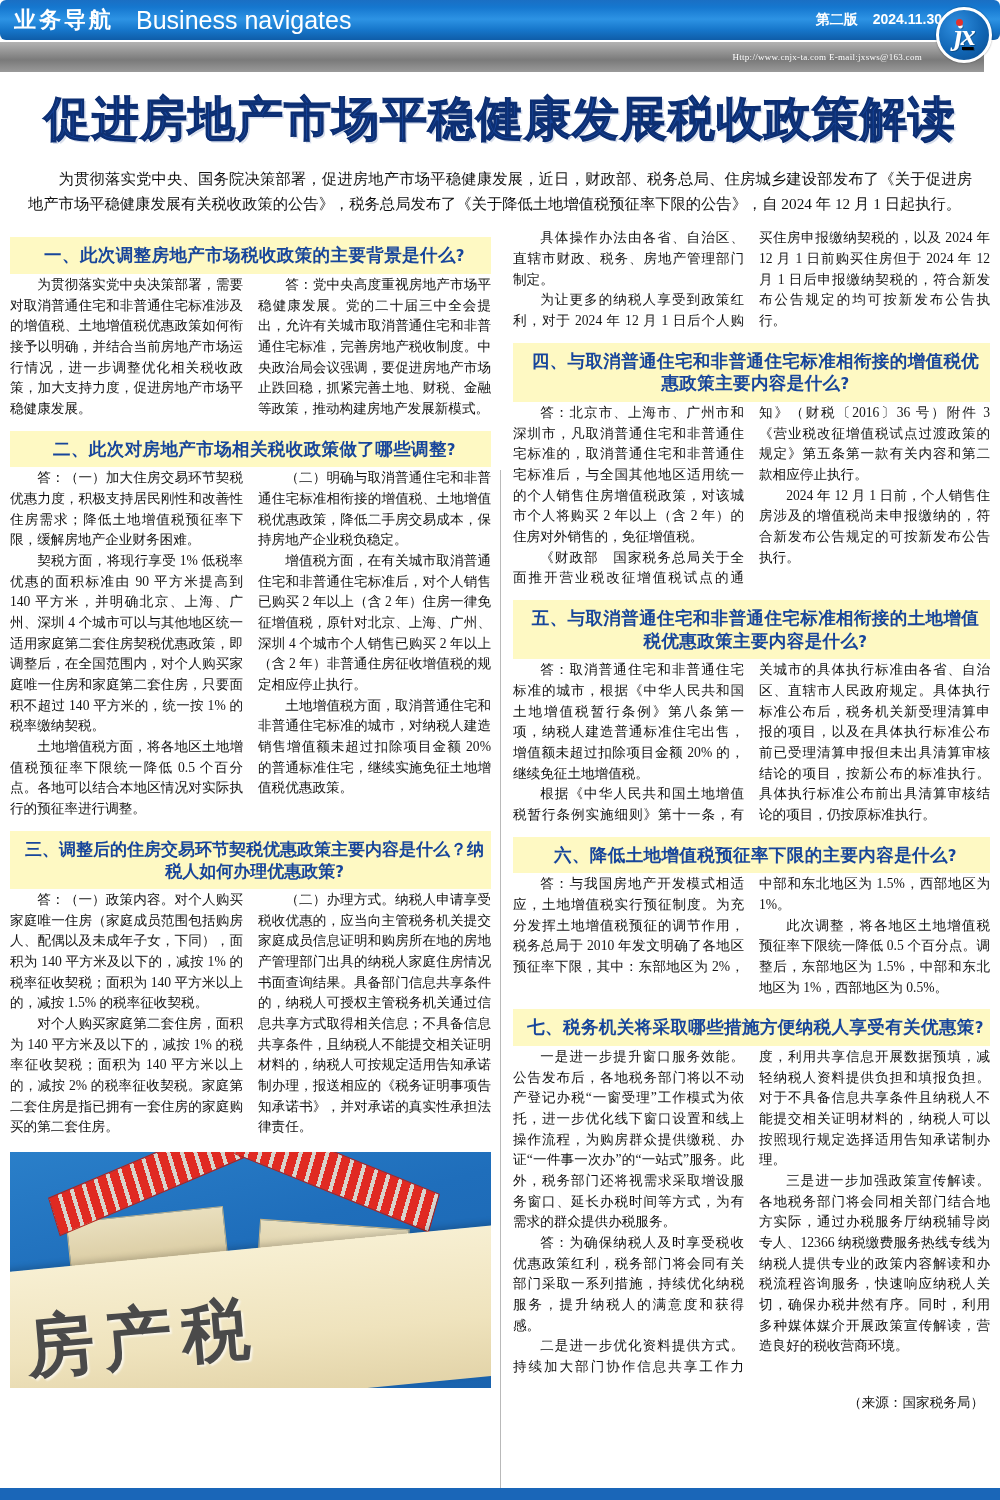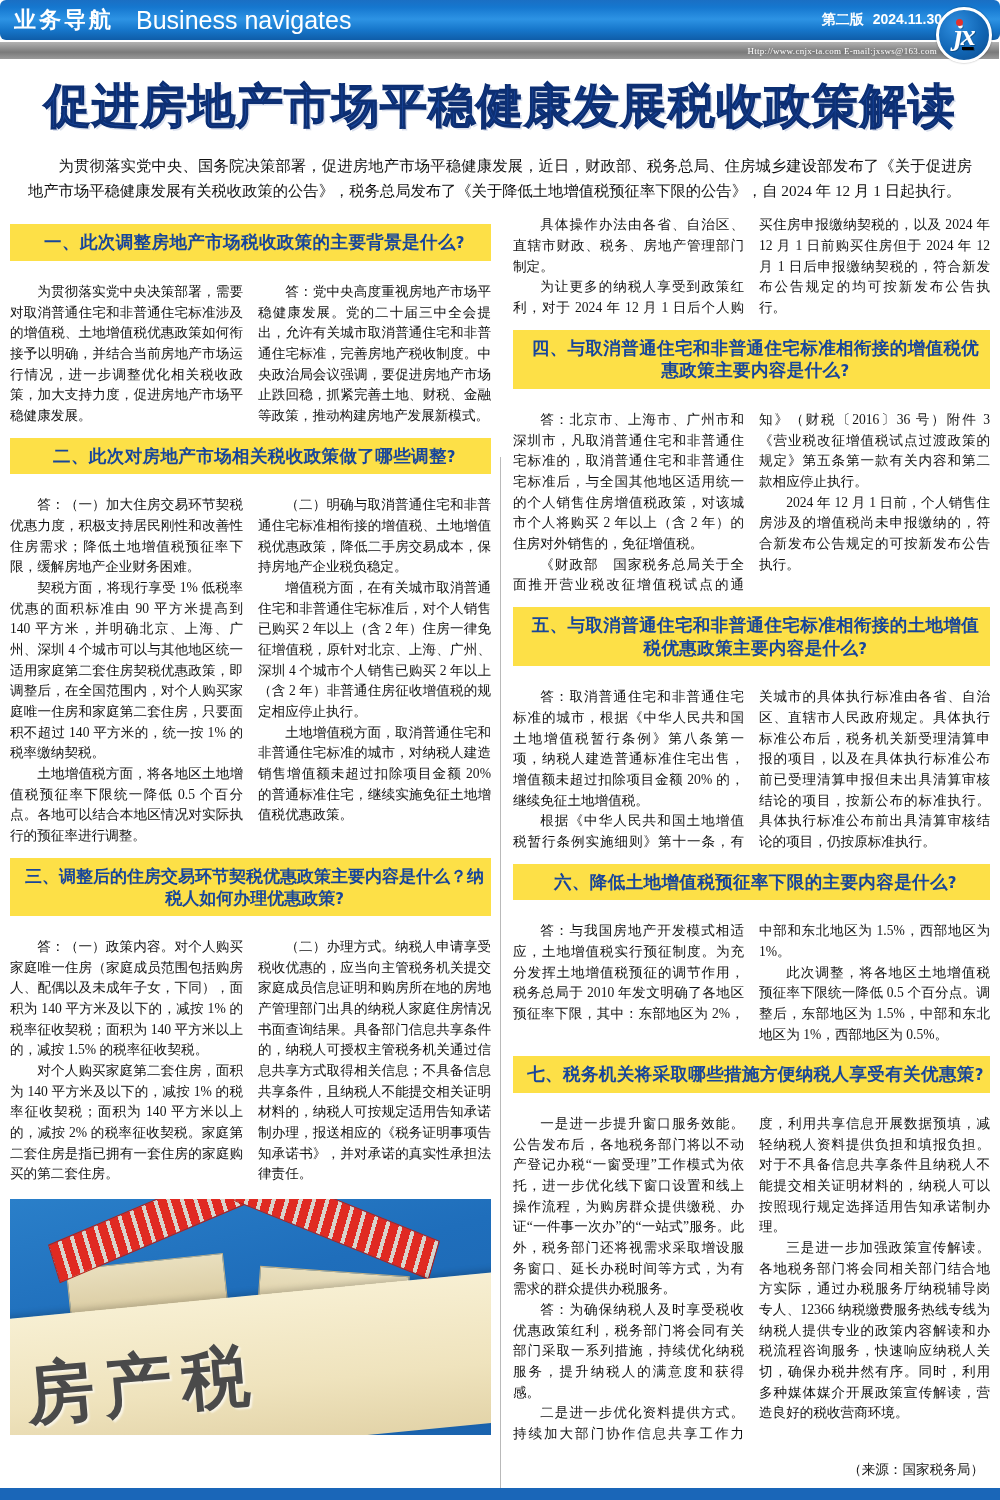--- a/index.html
+++ b/index.html
@@ -25,28 +25,28 @@
   }
   .masthead-en {
     font-family: "Liberation Sans", sans-serif;
     color: #ffffff; font-size: 25px; font-weight: 400;
     margin-left: 22px; letter-spacing: 0px; line-height: 1;
   }
   .masthead-right {
     margin-left: auto; margin-right: 58px;
     color: #ffffff; font-size: 14px; font-weight: 700;
     font-family: "DejaVu Sans", sans-serif;
-    display: flex; gap: 9px; align-items: baseline;
+    display: flex; gap: 15px; align-items: baseline;
   }
   .masthead-right .date { font-family: "Liberation Sans", sans-serif; }
 
   .subbar {
     position: relative;
-    height: 17px;
-    margin: 2px 1px 0 0;
+    height: 30px;
+    margin: 2px 16px 0 0;
     background: linear-gradient(to bottom,#b3b3b3 0%, #8d8d8d 40%, #7a7a7a 60%, #9a9a9a 100%);
     display: flex; align-items: center; justify-content: flex-end;
   }
   .subbar-text {
     font-family: "Liberation Serif", serif;
     color: #ffffff; font-size: 9px; letter-spacing: .3px;
     margin-right: 62px; white-space: nowrap;
   }
 
   
@@ -107,23 +107,23 @@
   .half { width: 490px; position: relative; }
   .half.left { padding-right: 9px; }
   .half.right { padding-left: 13px; }
   .vrule {
     position: absolute; left: 500px; top: 244px;
     width: 1px; height: 1232px;
     background: #b9b9b9;
   }
 
   .sec-head {
-    background: #fde047;
+    background: #fef9c3;
     padding: 7px 6px 7px 14px;
-    margin: 11px 0 21px 0;
+    margin: 11px 0 1px 0;
     color: #17459b;
     font-family: "DejaVu Sans", sans-serif;
     font-weight: 700;
     font-size: 17.5px;
     line-height: 1.30;
     letter-spacing: .4px;
     text-align: center;
   }
   .sec-head.tight { letter-spacing: 0; font-size: 17px; }
   .sec-head .q { font-size: 15px; font-weight: 700; }

